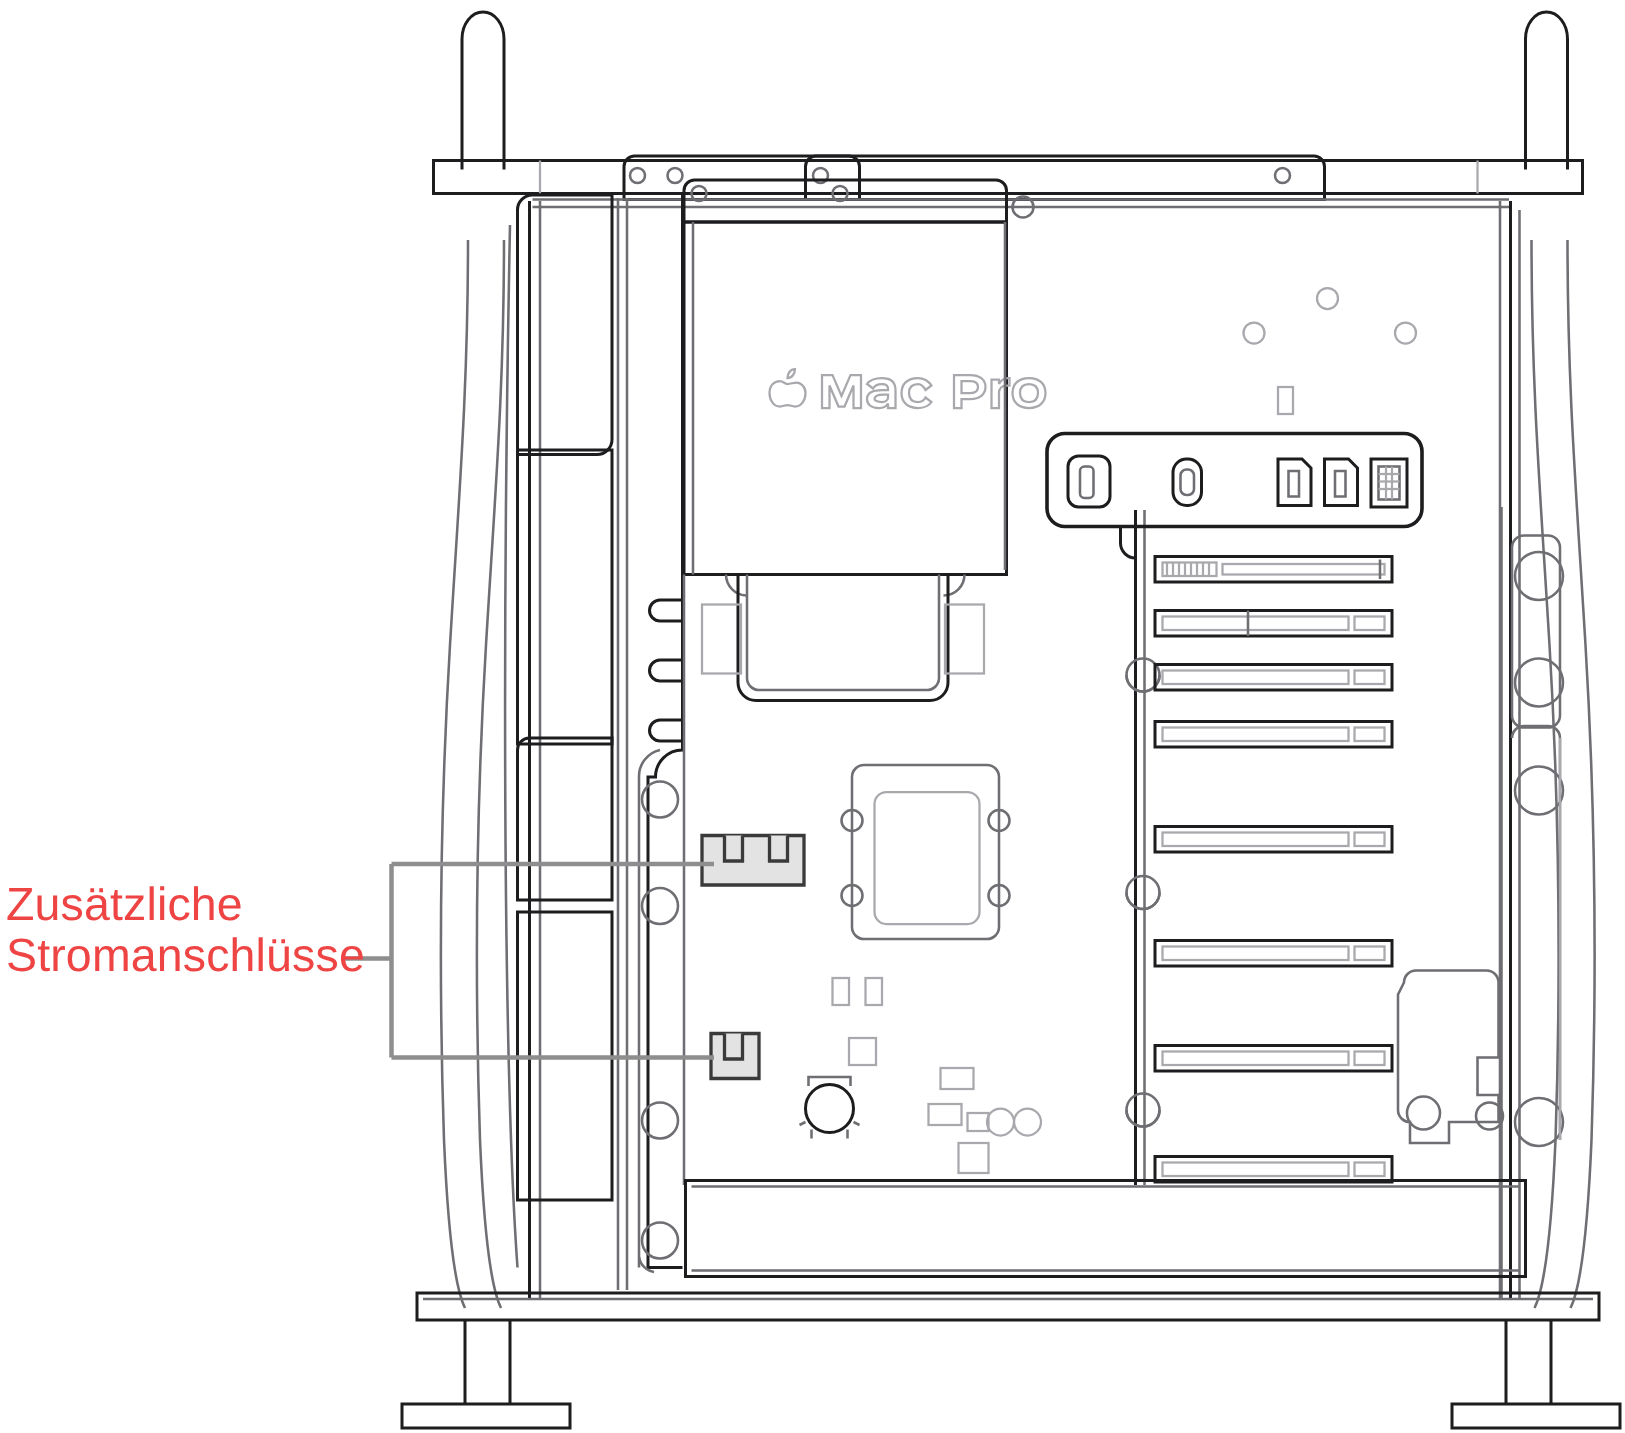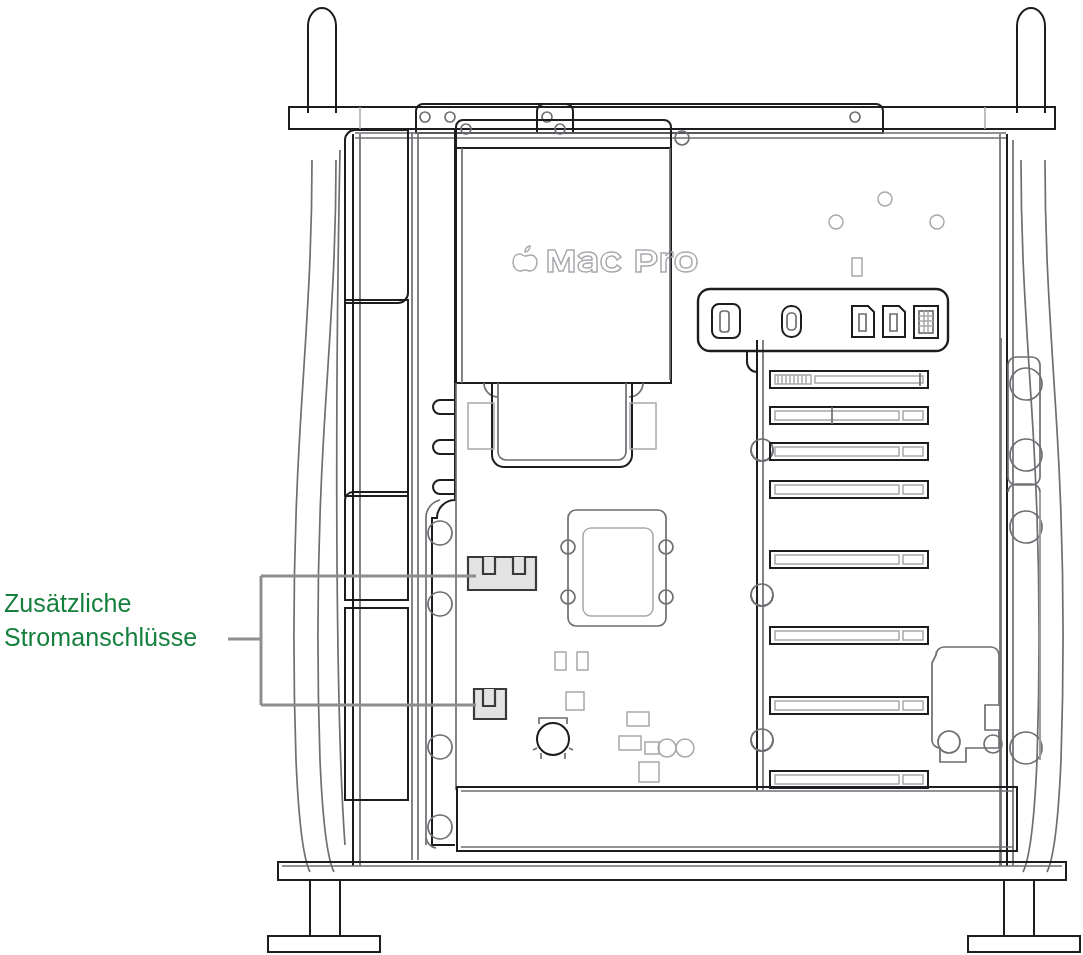--- a/index.html
+++ b/index.html
@@ -4,23 +4,23 @@
 <style>
   html,body{margin:0;padding:0;background:#ffffff;}
   body{width:1083px;height:955px;overflow:hidden;
        font-family:"Liberation Sans","DejaVu Sans",sans-serif;}
   #stage{position:relative;width:1083px;height:955px;background:#fff;}
   #art{position:absolute;inset:0;}
   .callout-label{
     position:absolute;
     left:4px; top:586px;
     width:232px;
-    font-size:25px;
+    font-size:31px;
     line-height:34px;
-    color:#15803d;
+    color:#ef4444;
     letter-spacing:0.1px;
     white-space:pre-line;
   }
 </style>
 </head>
 <body>
 
 <div id="stage">
 
   <svg id="art" viewBox="0 0 1083 955" width="1083" height="955">

